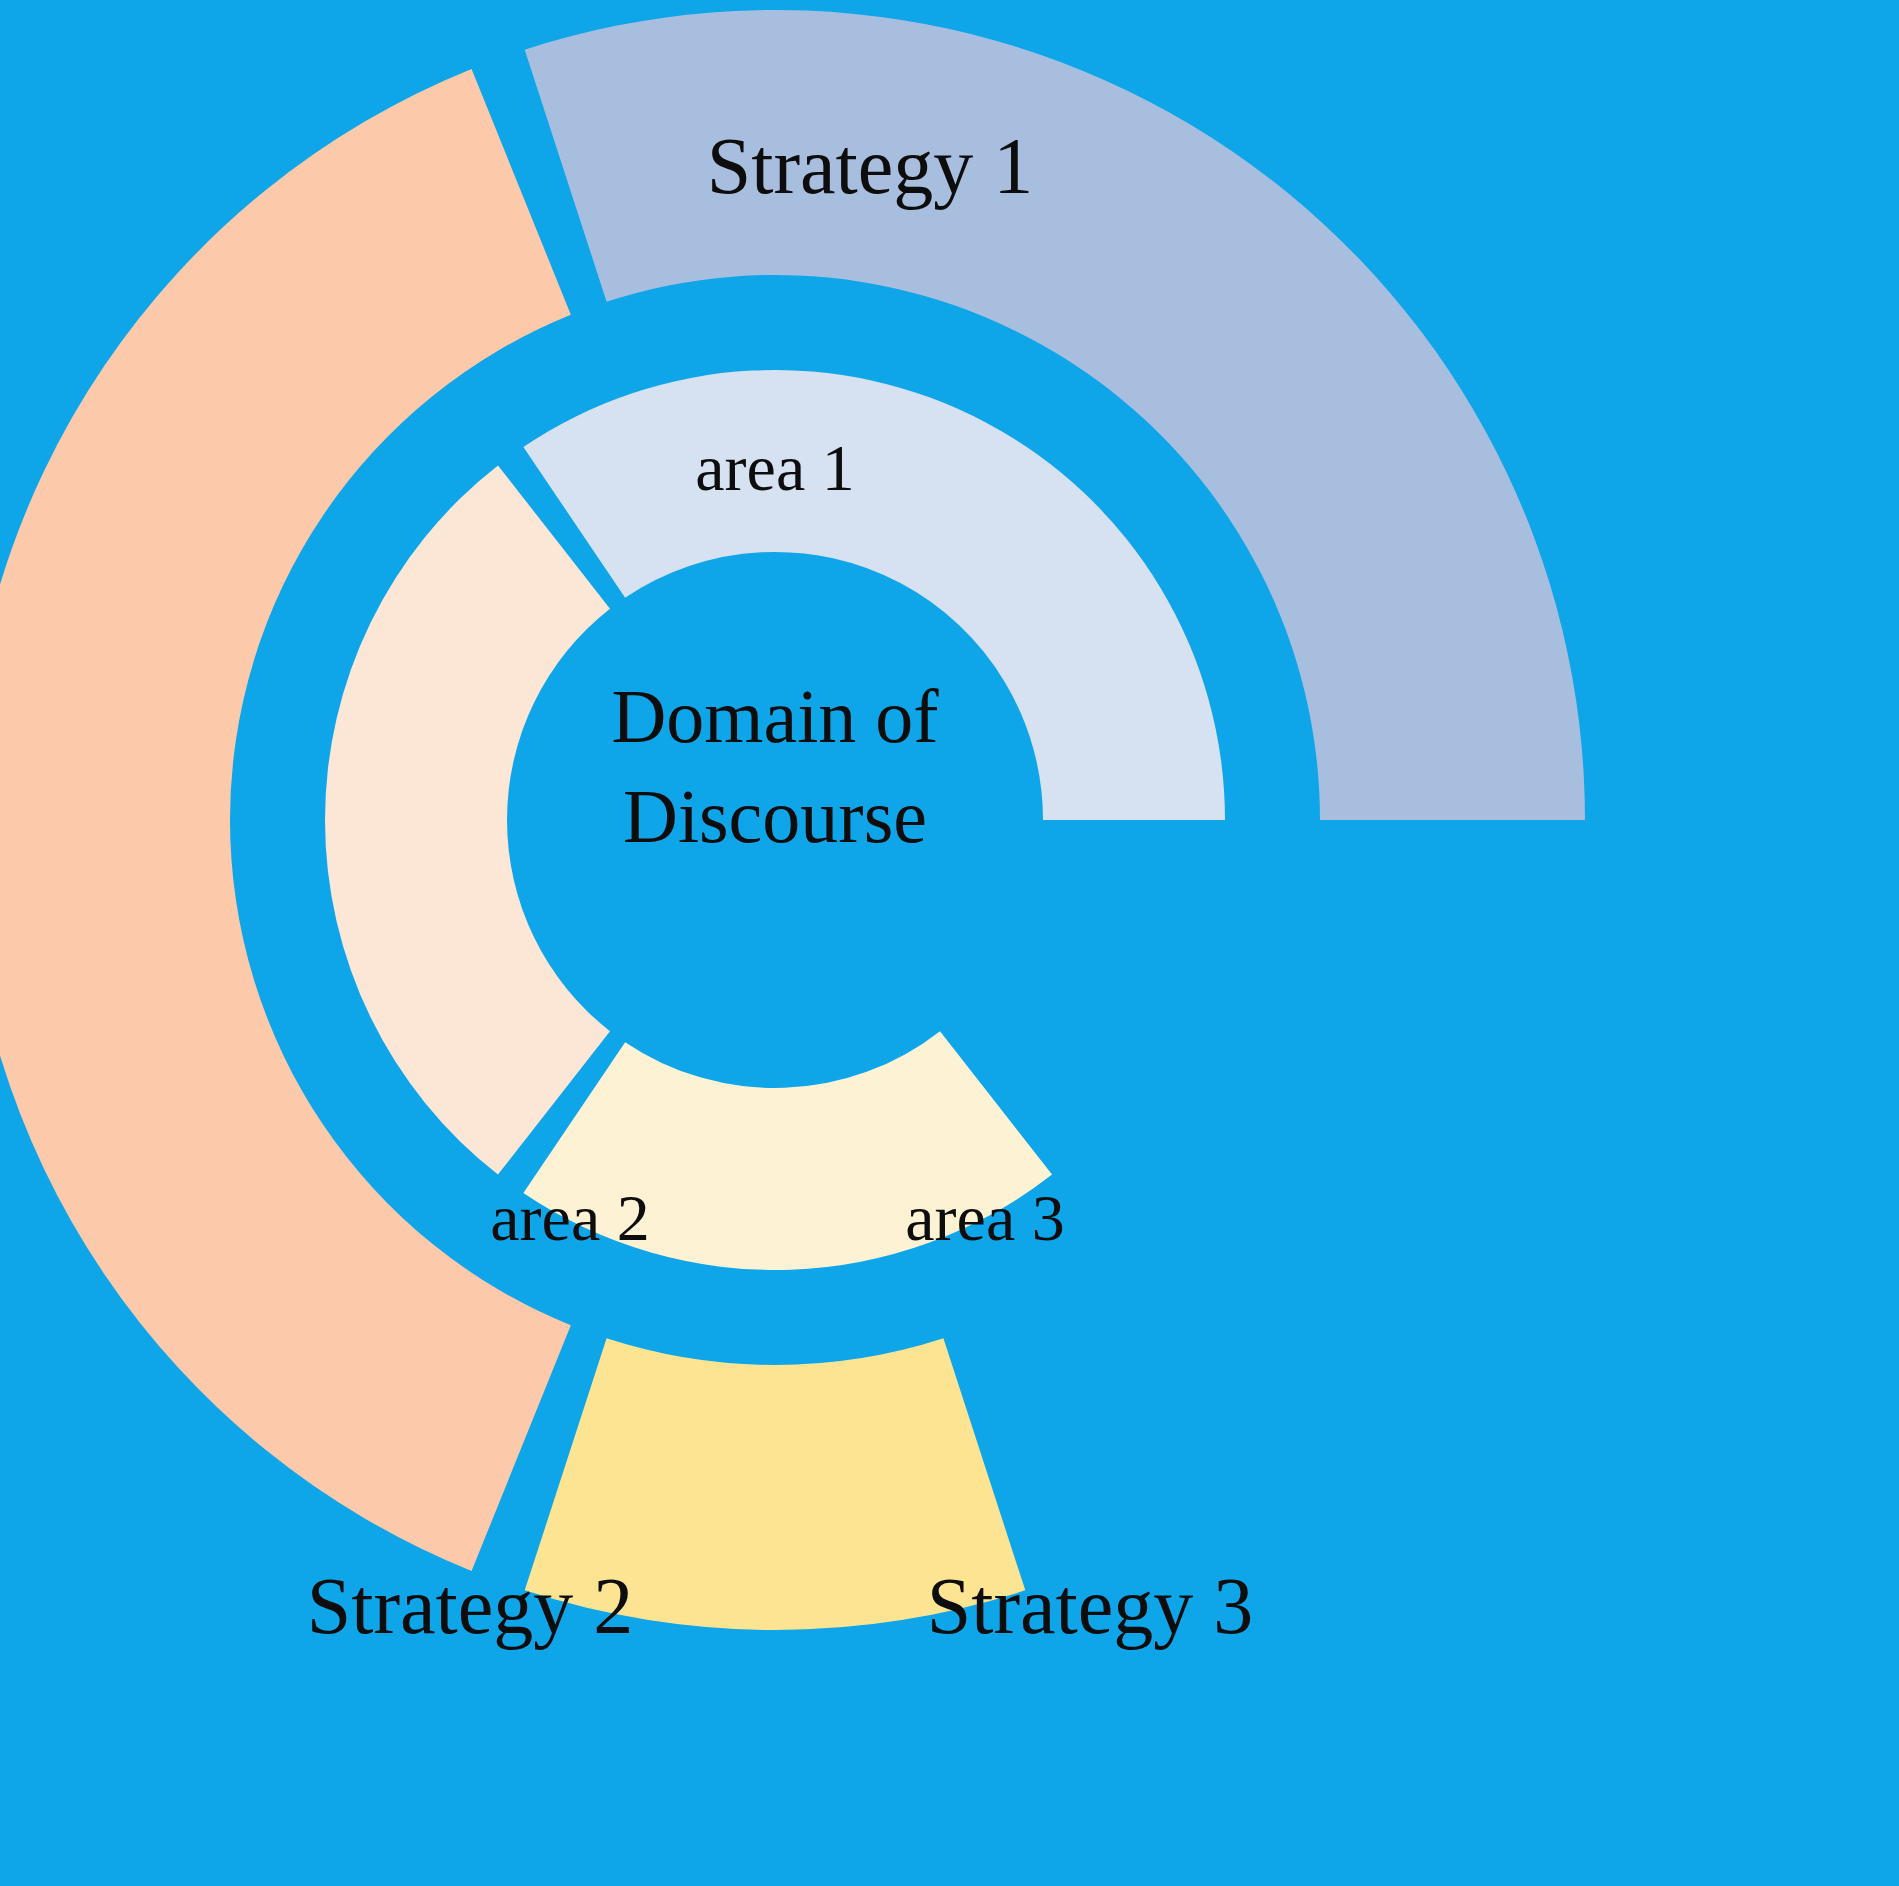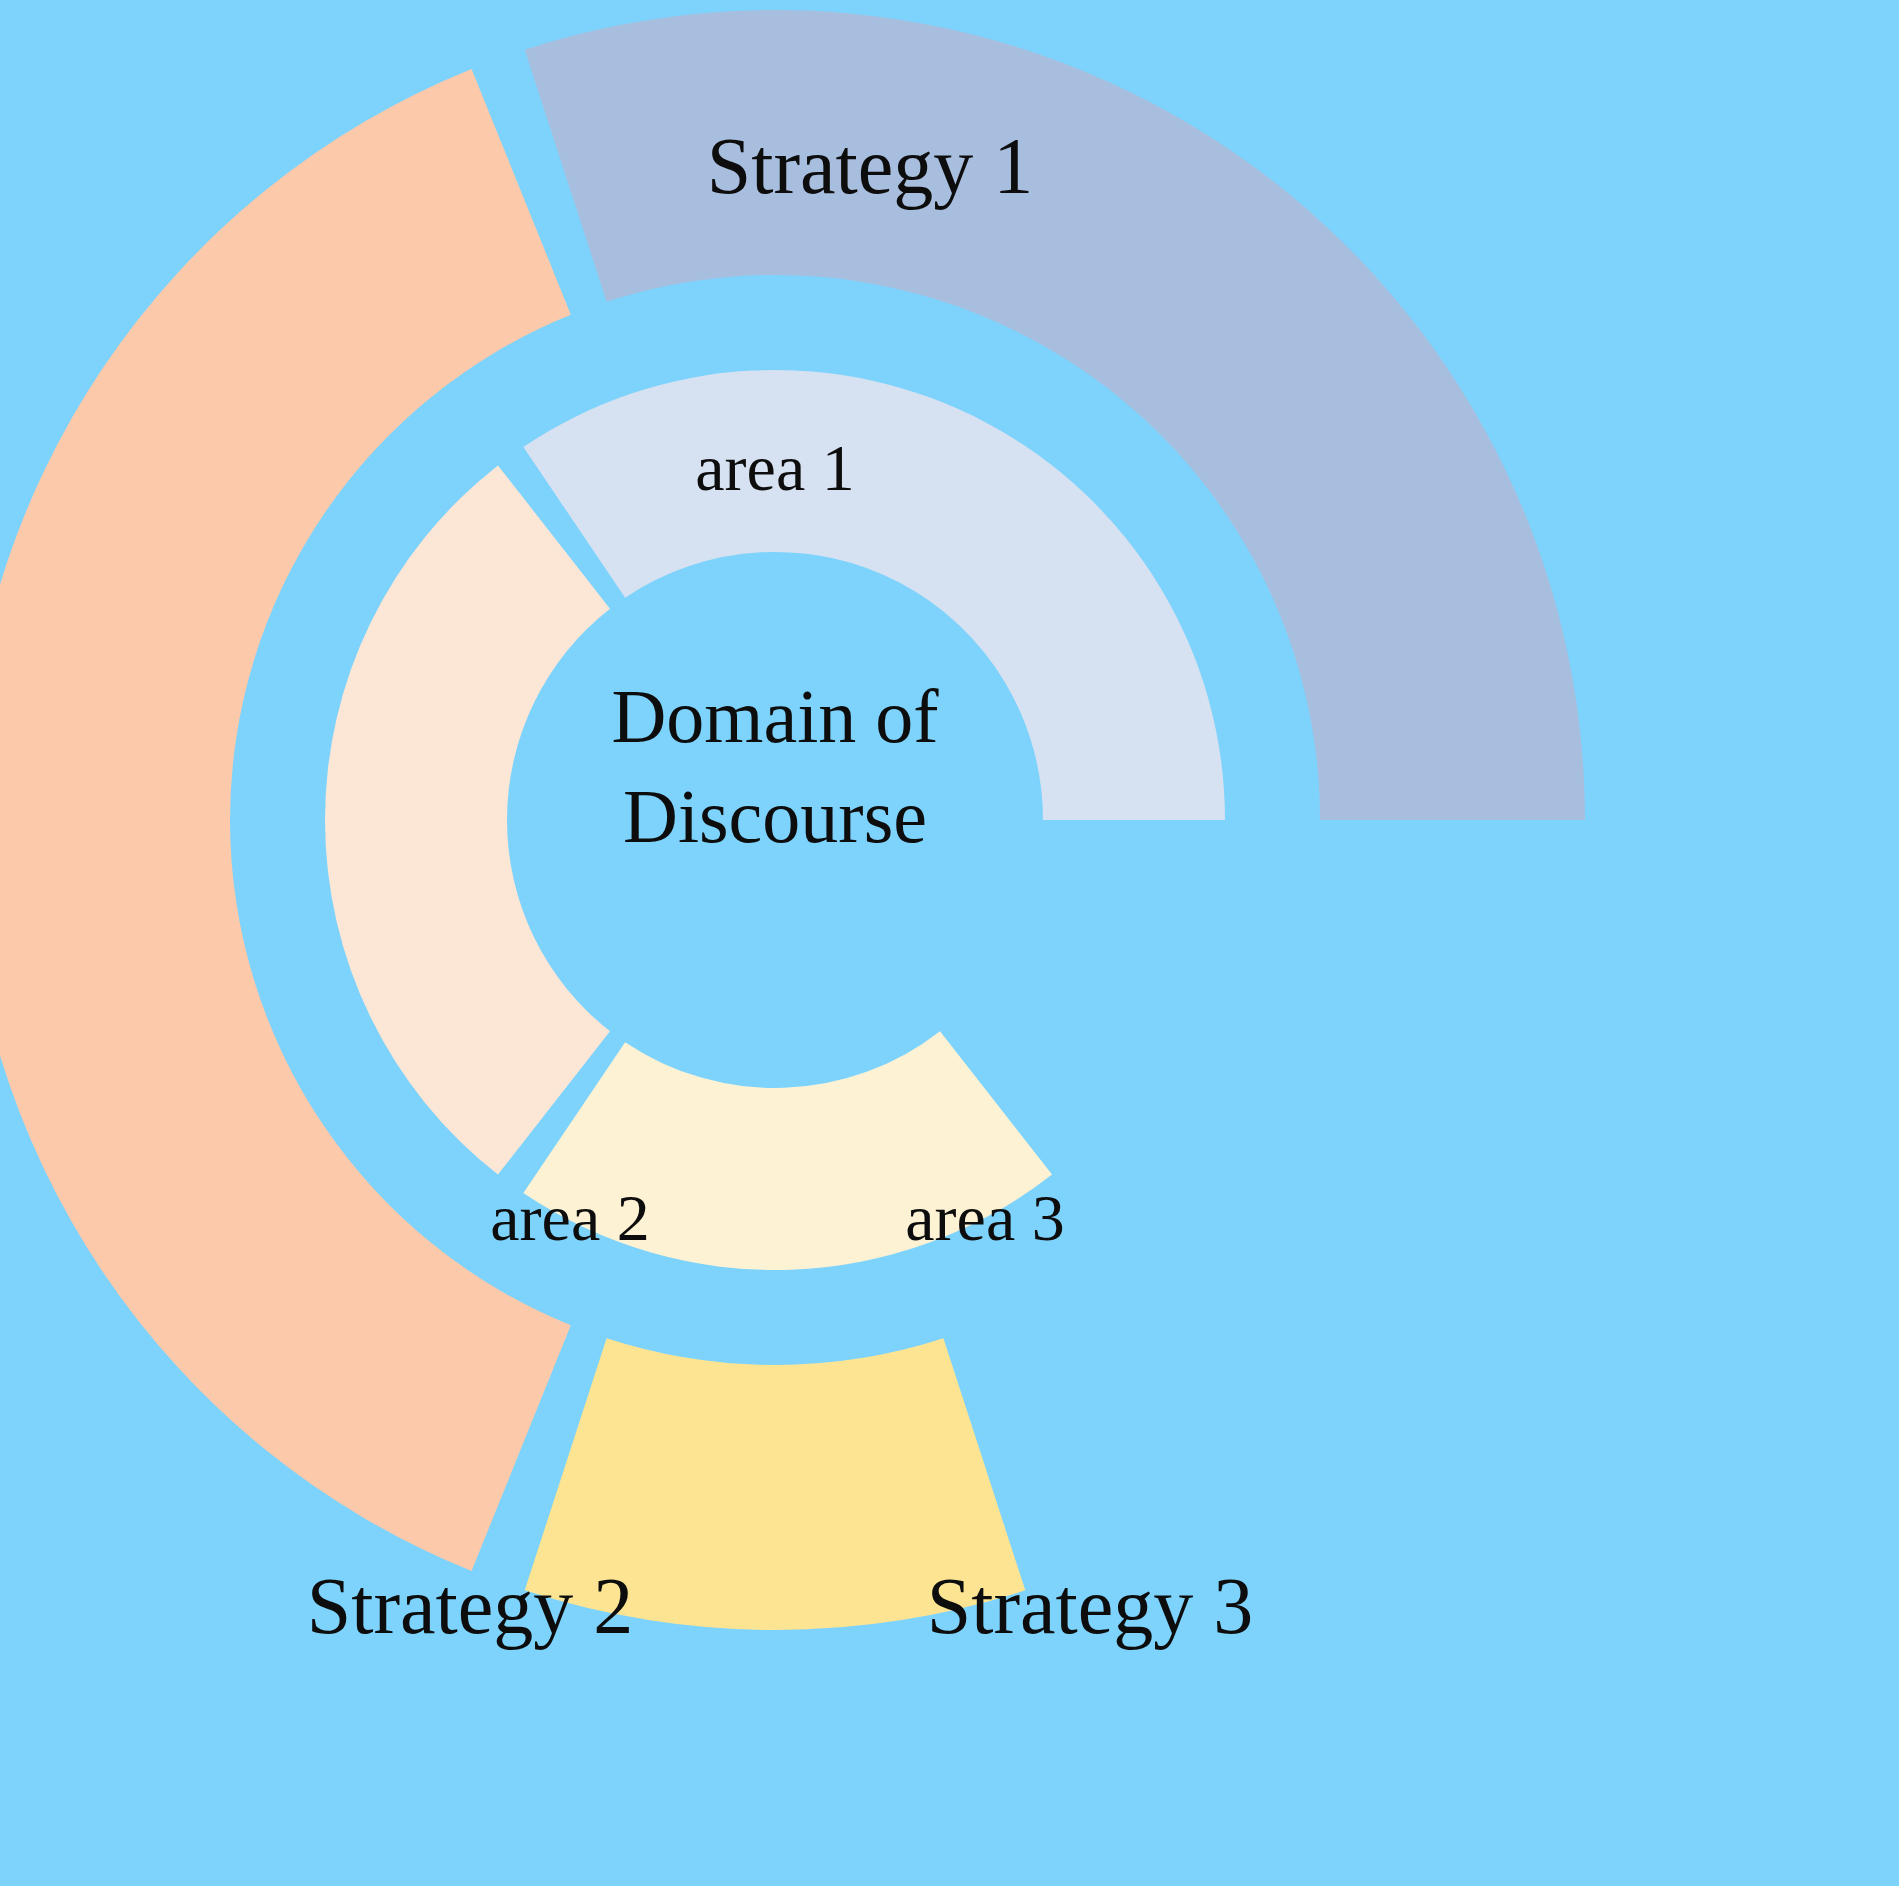--- a/index.html
+++ b/index.html
@@ -40,21 +40,21 @@
   .inner-label {
     font-size: 66px;
   }
   .center-label {
     font-size: 76px;
   }
 </style>
 </head>
 <body>
 
-<div id="diagram-root" style="background: #7dd3fc;">
+<div id="diagram-root" style="background: #0ea5e9;">
 
   <svg id="donut-svg" viewBox="0 0 1899 1886">
 
     <g>
       <path id="seg-strategy-1" d="M 471.56865933311104 1571.0189221990977 A 810 810 0 0 1 471.5686593331112 68.9810778009022 L 570.839406588328 314.68479926110086 A 545 545 0 0 0 570.8394065883278 1325.315200738899 Z" fill="#FCC9AA"></path>
       <path id="seg-strategy-2" d="M 1025.3037654437073 1590.3557781990744 A 810 810 0 0 1 524.6962345562924 1590.3557781990744 L 606.5857380656536 1338.3258013808586 A 545 545 0 0 0 943.4142619343462 1338.3258013808586 Z" fill="#FDE492"></path>
       <path id="seg-strategy-3" d="M 524.6962345562927 49.64422180092561 A 810 810 0 0 1 1585 820 L 1320 820 A 545 545 0 0 0 606.5857380656537 301.6741986191413 Z" fill="#A8BEDE"></path>
     </g>
 
     <g>

